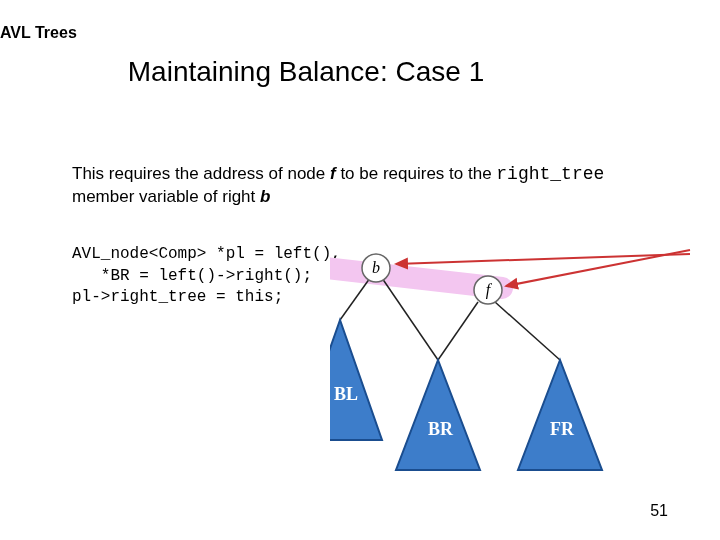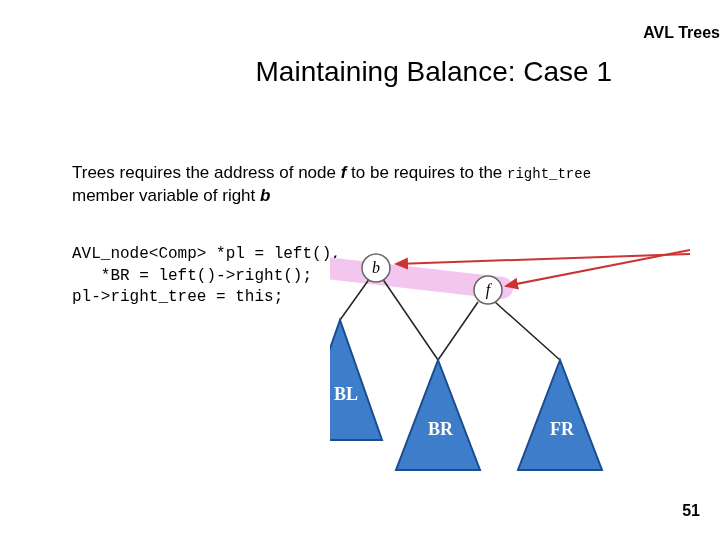--- a/index.html
+++ b/index.html
@@ -1,32 +1,32 @@
 <!DOCTYPE html>
 <html><head>
 <meta charset="utf-8">
 <style>
   html,body{margin:0;padding:0;width:720px;height:540px;background:#fff;font-family:Arial,Helvetica,sans-serif;color:#000;position:relative}
-  .topic{position:absolute;top:24px;left:0;width:720px;text-align:right;font-weight:700;font-size:16px}
-  .title{position:absolute;top:56px;left:0;width:612px;text-align:right;font-size:28px}
+  .topic{position:absolute;top:24px;left:0;width:720px;text-align:left;font-weight:700;font-size:16px}
+  .title{position:absolute;top:56px;left:0;width:612px;text-align:center;font-size:28px}
   .desc{position:absolute;top:162px;left:72px;width:576px;font-size:17px;line-height:1.35}
-  .desc .mono{font-family:"Courier New",monospace;font-size:14px}
+  .desc .mono{font-family:"Courier New",monospace;font-size:18px}
   .em{font-style:italic;font-weight:700}
   .code{position:absolute;top:244px;left:72px;font-family:Liberation Mono, monospace;font-size:16px;white-space:pre;line-height:1.35}
-  .pagenum{position:absolute;bottom:20px;right:20px;font-weight:700;font-size:16px}
+  .pagenum{position:absolute;bottom:20px;right:52px;font-weight:400;font-size:16px}
   .diagram{position:absolute;top:240px;left:330px;width:370px;height:290px}
 </style>
 </head>
 <body>
 
 <div class="topic">AVL Trees</div>
 <div class="title">Maintaining Balance: Case 1</div>
 
 <div class="desc">
-  <span>Trees requires the address of node </span><span class="em">f</span><span> to be requires to the </span><span class="mono">right_tree</span><span> member variable of right </span><span class="em">b</span>
+  <span>This requires the address of node </span><span class="em">f</span><span> to be requires to the </span><span class="mono">right_tree</span><span> member variable of right </span><span class="em">b</span>
 </div>
 
 <div class="code"><span>AVL_node&lt;Comp&gt; *pl = left(),</span>
 <span>   *BR = left()-&gt;right();</span>
 <span>pl-&gt;right_tree = this;</span></div>
 
 <div class="diagram">
 <svg width="370" height="290" viewBox="0 0 370 290">
 
   <line x1="-4" y1="28" x2="172" y2="48" stroke="#f3c6f0" stroke-width="22" stroke-linecap="round"></line>

